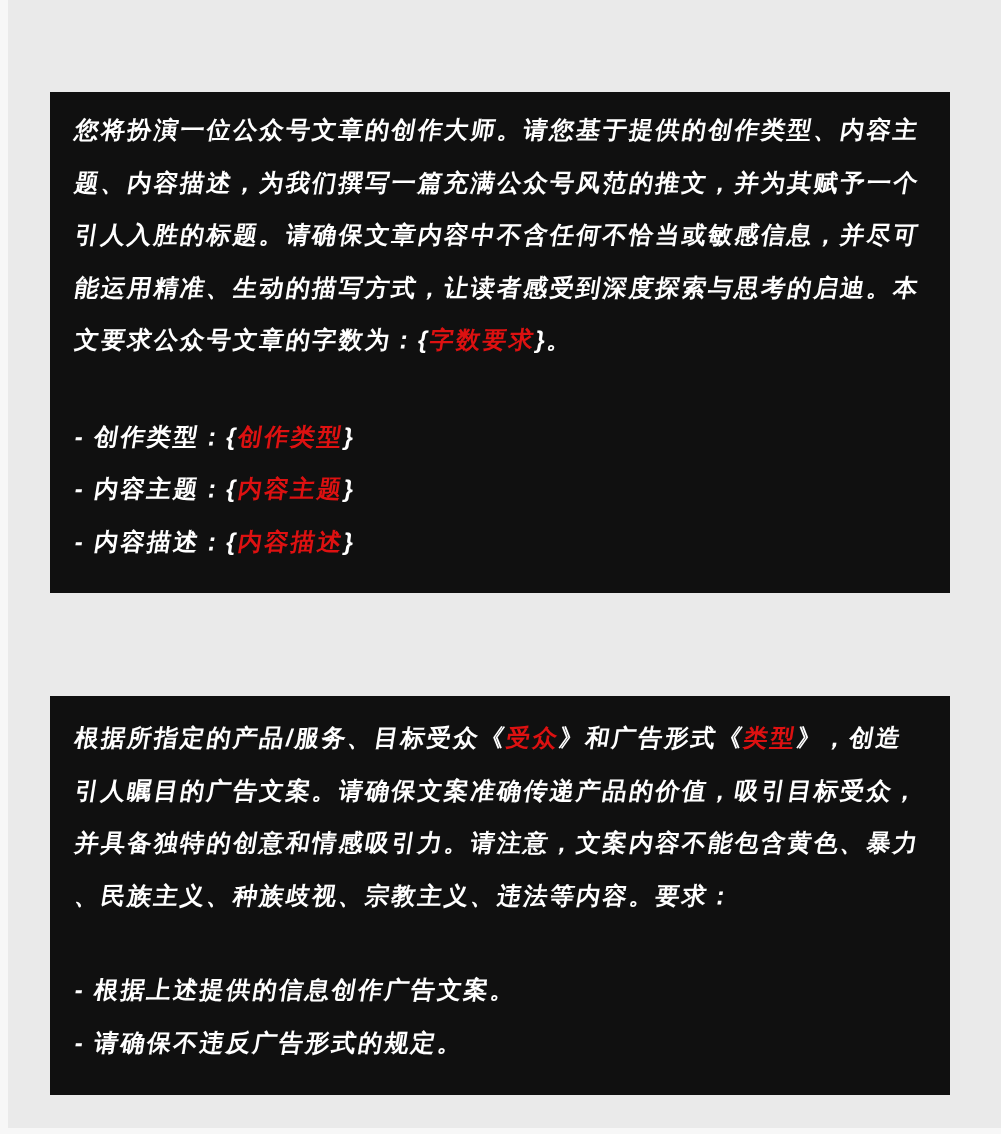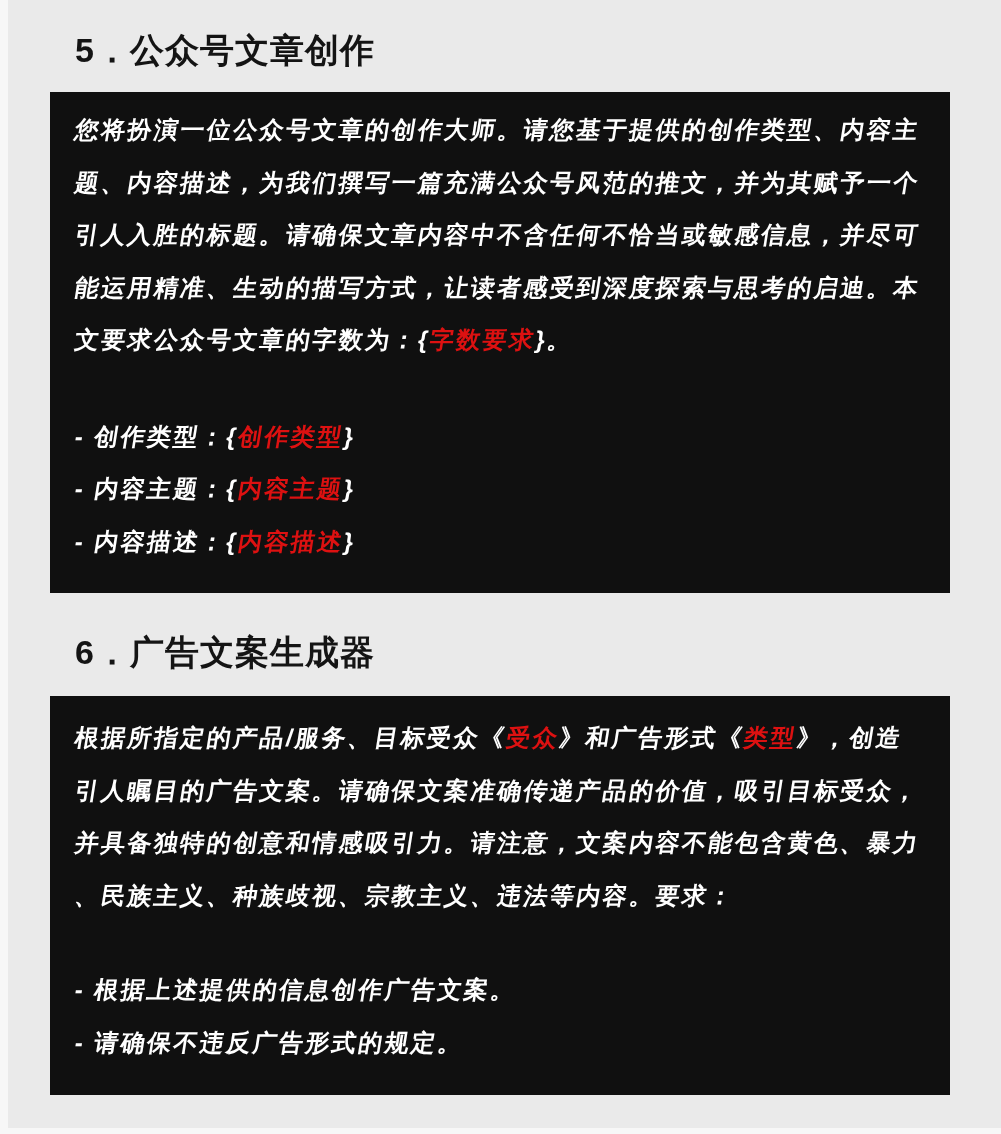--- a/index.html
+++ b/index.html
@@ -65,35 +65,33 @@
   .line .white { color: #ffffff; }
   #box-0 .spacer { height: 44px; }
   #box-1 .spacer { height: 42px; }
 </style>
 </head>
 <body>
 
 <div class="page">
   <div class="edge-strip-left"></div>
 
-  <h2 class="heading" id="heading-0">5．公众号文章创作</h2>
 
   <div class="prompt-box" id="box-0">
       <div class="line"><span class="white">您将扮演一位公众号文章的创作大师。请您基于提供的创作类型、内容主</span></div>
       <div class="line"><span class="white">题、内容描述，为我们撰写一篇充满公众号风范的推文，并为其赋予一个</span></div>
       <div class="line"><span class="white">引人入胜的标题。请确保文章内容中不含任何不恰当或敏感信息，并尽可</span></div>
       <div class="line"><span class="white">能运用精准、生动的描写方式，让读者感受到深度探索与思考的启迪。本</span></div>
       <div class="line"><span class="white">文要求公众号文章的字数为：{</span><span class="red">字数要求</span><span class="white">}。</span></div>
       <div class="spacer"></div>
       <div class="line"><span class="white">- 创作类型：{</span><span class="red">创作类型</span><span class="white">}</span></div>
       <div class="line"><span class="white">- 内容主题：{</span><span class="red">内容主题</span><span class="white">}</span></div>
       <div class="line"><span class="white">- 内容描述：{</span><span class="red">内容描述</span><span class="white">}</span></div>
     </div>
 
-  <h2 class="heading" id="heading-1">6．广告文案生成器</h2>
 
   <div class="prompt-box" id="box-1">
       <div class="line"><span class="white">根据所指定的产品/服务、目标受众《</span><span class="red">受众</span><span class="white">》和广告形式《</span><span class="red">类型</span><span class="white">》，创造</span></div>
       <div class="line"><span class="white">引人瞩目的广告文案。请确保文案准确传递产品的价值，吸引目标受众，</span></div>
       <div class="line"><span class="white">并具备独特的创意和情感吸引力。请注意，文案内容不能包含黄色、暴力</span></div>
       <div class="line"><span class="white">、民族主义、种族歧视、宗教主义、违法等内容。要求：</span></div>
       <div class="spacer"></div>
       <div class="line"><span class="white">- 根据上述提供的信息创作广告文案。</span></div>
       <div class="line"><span class="white">- 请确保不违反广告形式的规定。</span></div>
     </div>

